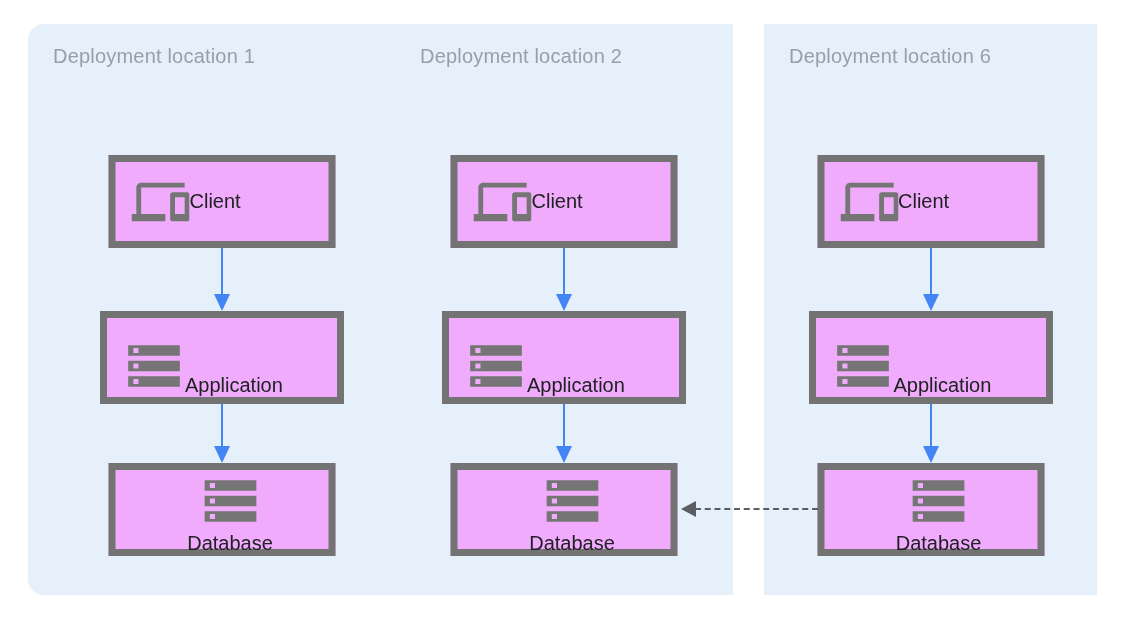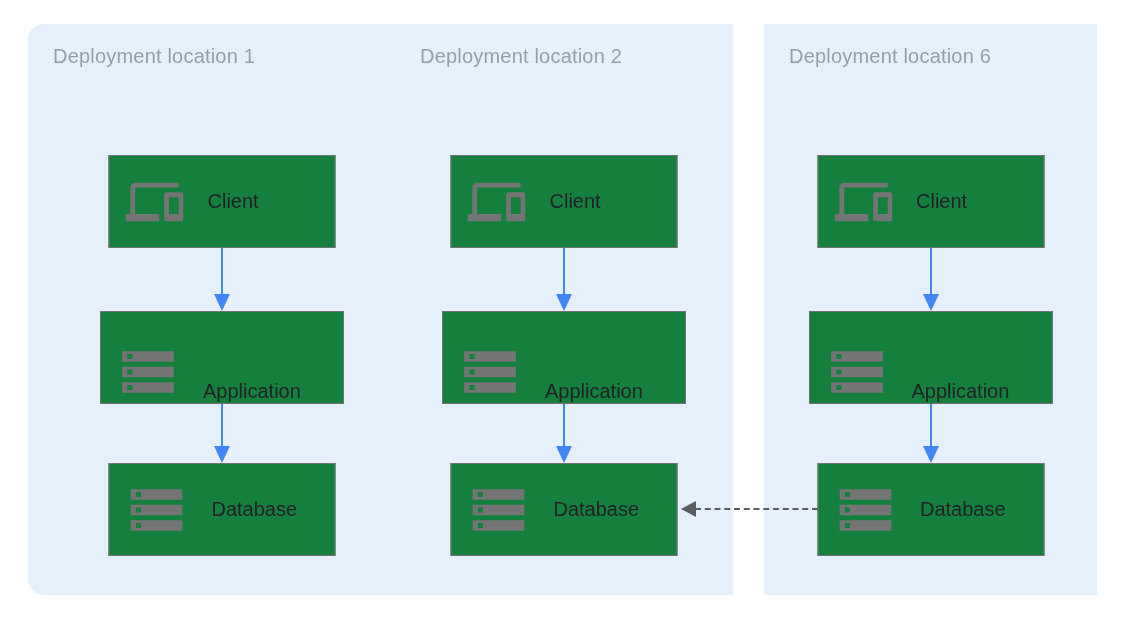--- a/index.html
+++ b/index.html
@@ -10,27 +10,27 @@
   .panel{position:absolute;top:24px;height:571px;background:#E5F0FA;}
   .panel.p1{left:28px;width:388px;border-radius:16px;}
   .panel.p2{left:395px;width:338px;}
   .panel.p3{left:764px;width:333px;}
   .panel-title{
     position:absolute;top:18px;left:25px;font-size:20px;line-height:28px;
     color:#97A0A8;letter-spacing:.2px;white-space:nowrap;
   }
   .node{
     position:absolute;left:50%;transform:translateX(-50%);
-    height:93px;background:#15803d;border:1px solid #737373;
+    height:93px;background:#f0abfc;border:7px solid #737373;
     box-sizing:border-box;display:flex;align-items:center;
-    padding-left:16px;gap:24px;
+    padding-left:16px;
   }
   .n-client{top:131px;width:227px;}
   .n-app{top:287px;width:244px;align-items:flex-end;}
-  .n-db{top:439px;width:227px;}
+  .n-db{top:439px;width:227px;flex-direction:column;}
   .node-label{font-size:20px;color:#212124;white-space:nowrap;}
   .icon{display:flex;align-items:center;justify-content:center;flex:0 0 auto;}
   
   .varrow{
     position:absolute;left:50%;transform:translateX(-50%);width:16px;
     display:flex;flex-direction:column;align-items:center;
   }
   .varrow.a1{top:224px;height:63px;}
   .varrow.a2{top:380px;height:59px;}
   .varrow .line{width:2px;flex:1 1 auto;background:#4285F4;}

